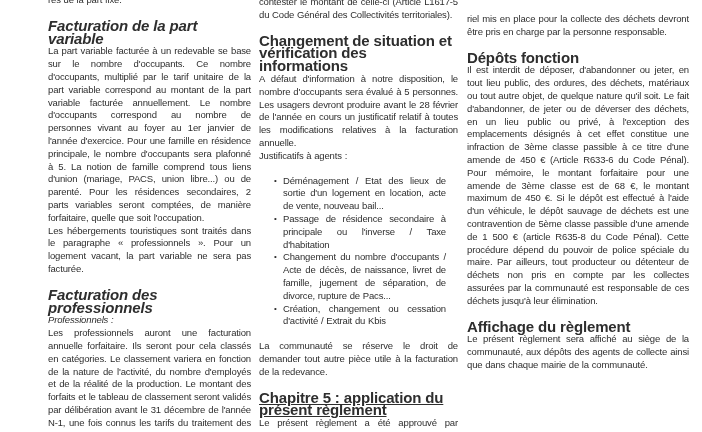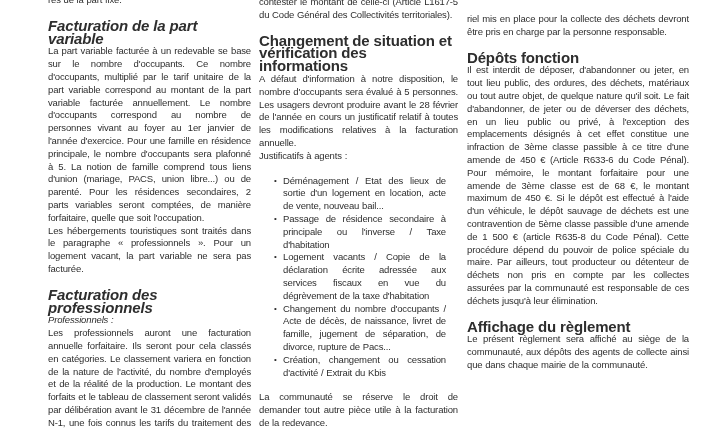--- a/index.html
+++ b/index.html
@@ -60,21 +60,20 @@
       <p class="para">Les professionnels auront une facturation annuelle forfaitaire. Ils seront pour cela classés en catégories. Le classement variera en fonction de la nature de l'activité, du nombre d'employés et de la réalité de la production. Le montant des forfaits et le tableau de classement seront validés par délibération avant le 31 décembre de l'année N-1, une fois connus les tarifs du traitement des ordures ménagères (bacs verts) et des recyclables (bacs jaunes). Si une entreprise amène la preuve qu'elle fait évacuer ses déchets par un prestataire privé</p>
     </div>
   <div class="col" id="col-1">
       <p class="para">contester le montant de celle-ci (Article L1617-5 du Code Général des Collectivités territoriales).</p>
       <h3 class="heading">Changement de situation et vérification des informations</h3>
       <p class="para">A défaut d'information à notre disposition, le nombre d'occupants sera évalué à 5 personnes. Les usagers devront produire avant le 28 février de l'année en cours un justificatif relatif à toutes les modifications relatives à la facturation annuelle.</p>
       <p class="para">Justificatifs à agents :</p>
       <ul class="bullet-list">
         <li>Déménagement / Etat des lieux de sortie d'un logement en location, acte de vente, nouveau bail...</li>
         <li>Passage de résidence secondaire à principale ou l'inverse / Taxe d'habitation</li>
-        <li>Logement vacants / Copie de la déclaration écrite adressée aux services fiscaux en vue du dégrèvement de la taxe d'habitation</li>
         <li>Changement du nombre d'occupants / Acte de décès, de naissance, livret de famille, jugement de séparation, de divorce, rupture de Pacs...</li>
         <li>Création, changement ou cessation d'activité / Extrait du Kbis</li>
       </ul>
       <p class="para">La communauté se réserve le droit de demander tout autre pièce utile à la facturation de la redevance.</p>
       <h3 class="heading underline">Chapitre 5 : application du présent règlement</h3>
       <p class="para">Le présent règlement a été approuvé par délibéra-</p>
     </div>
   <div class="col" id="col-2">
       <p class="para">riel mis en place pour la collecte des déchets devront être pris en charge par la personne responsable.</p>
       <h3 class="heading">Dépôts fonction</h3>

